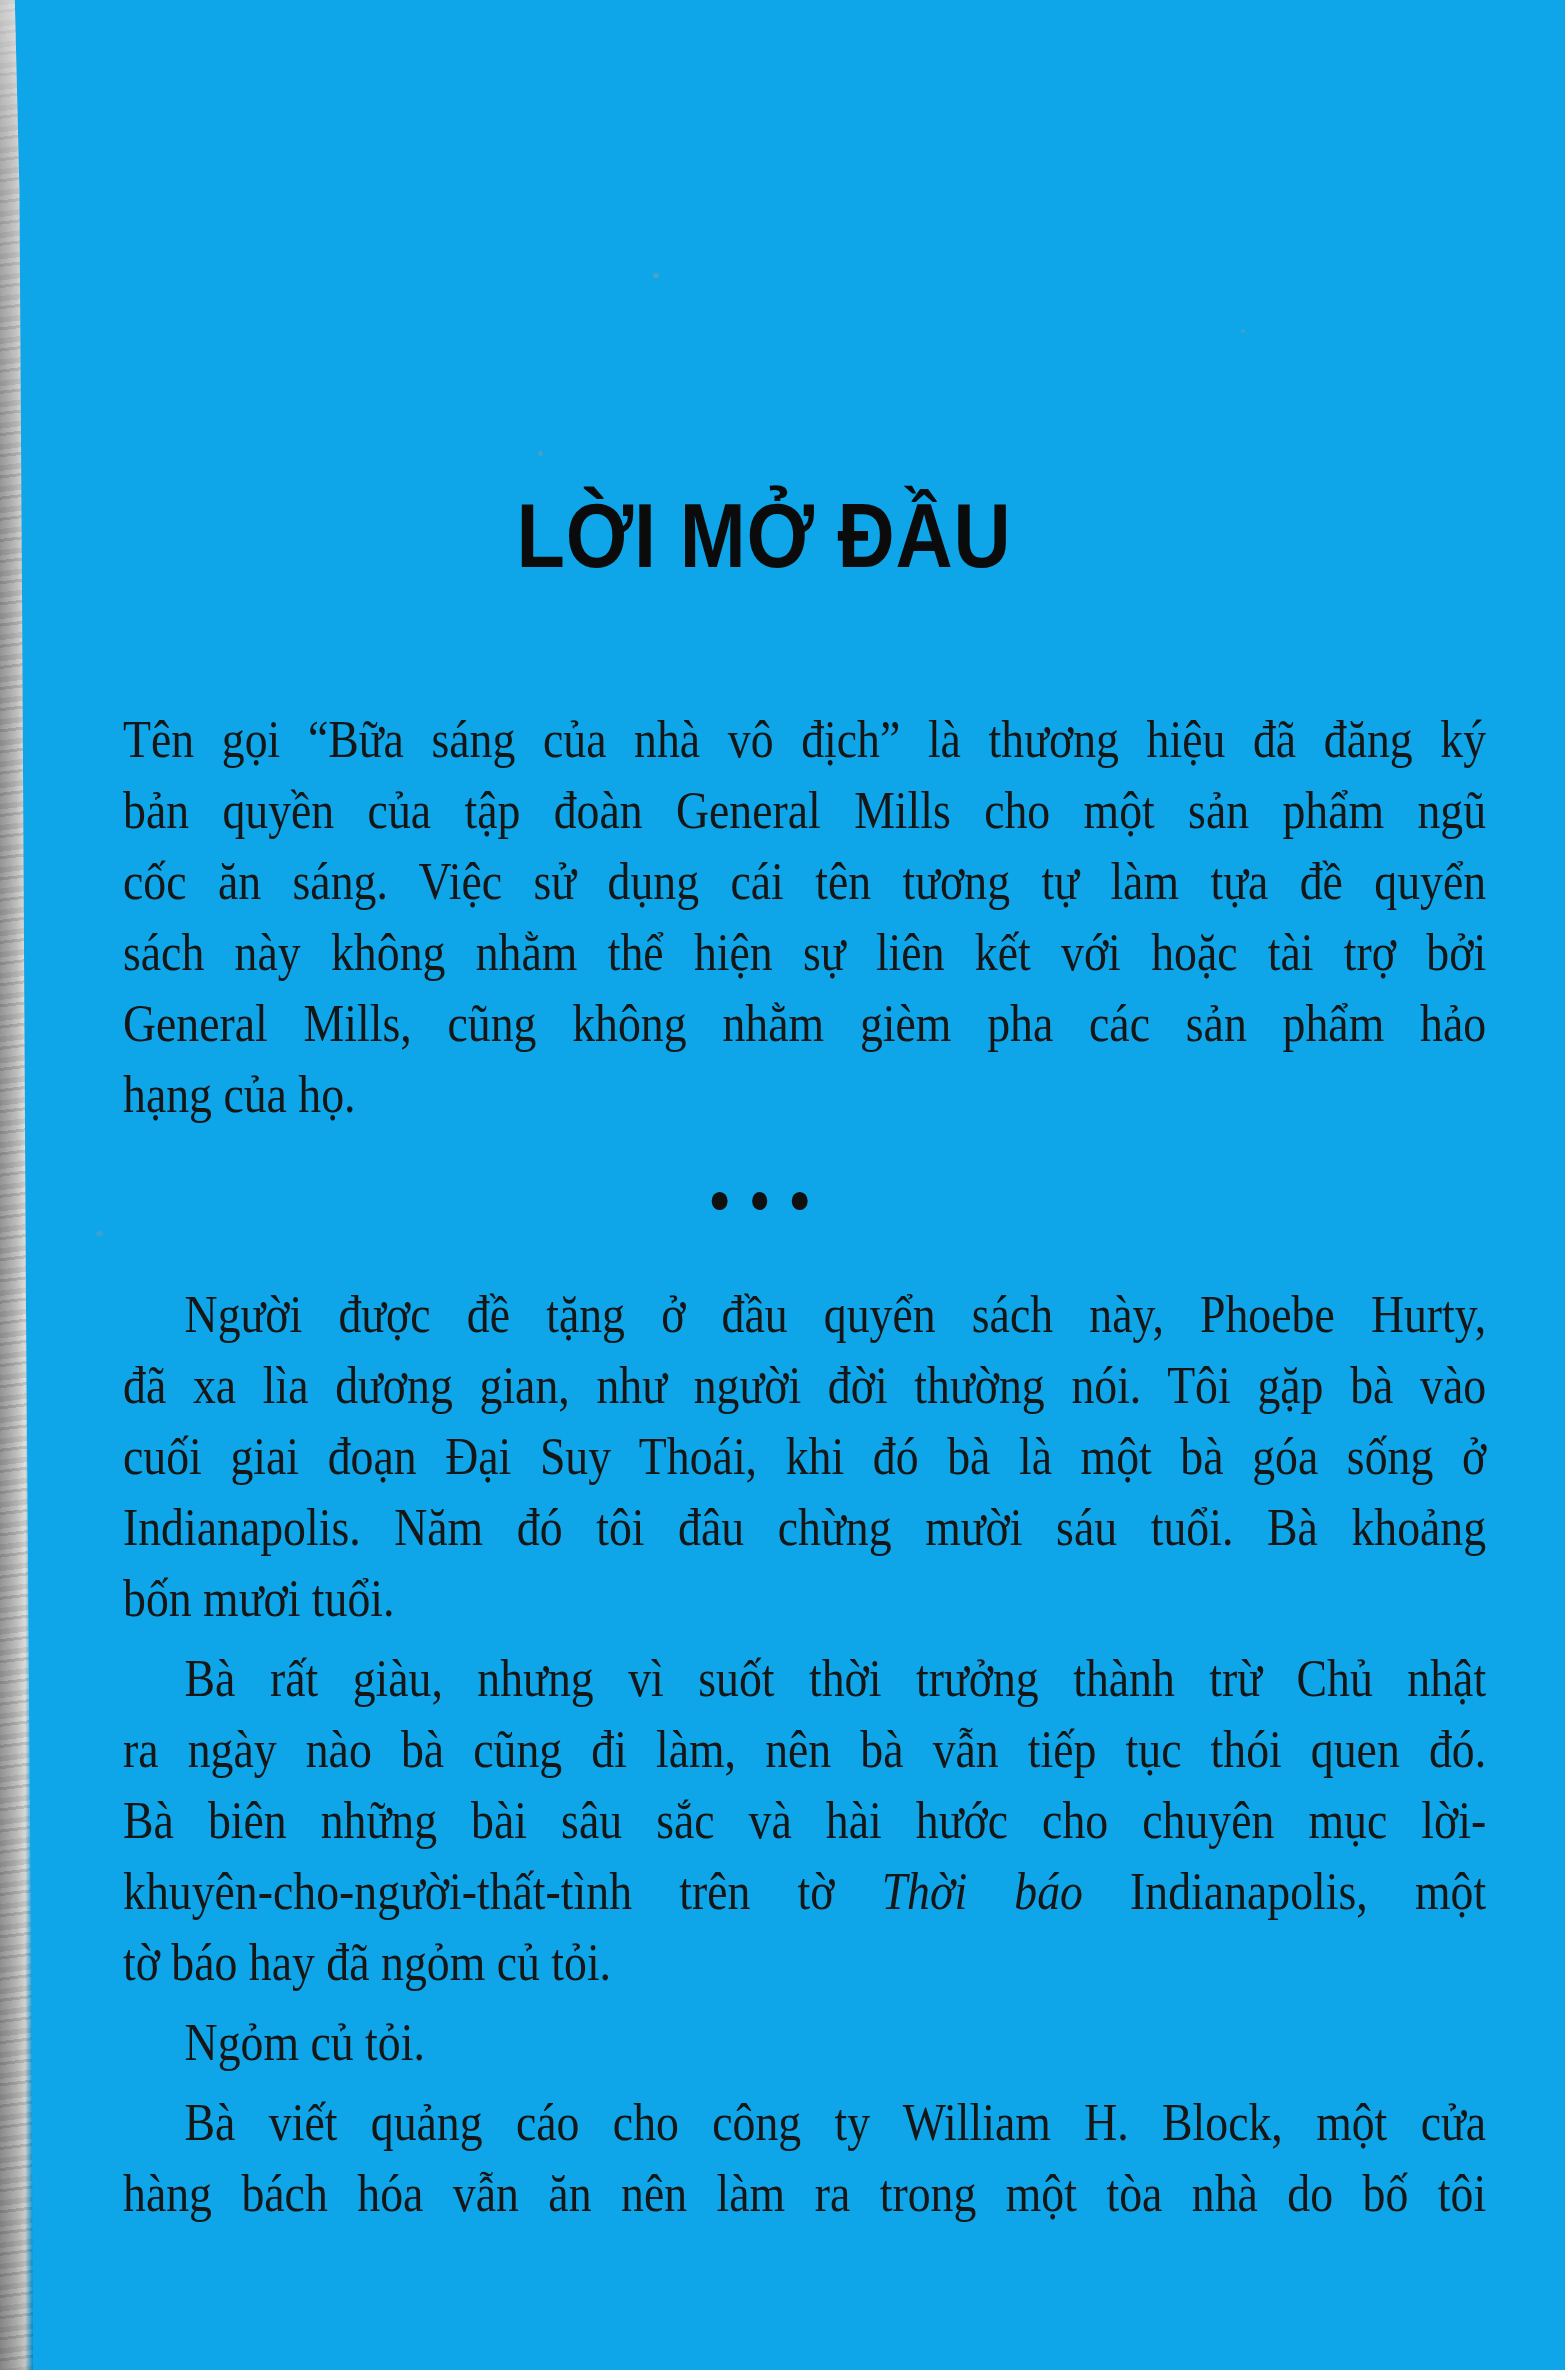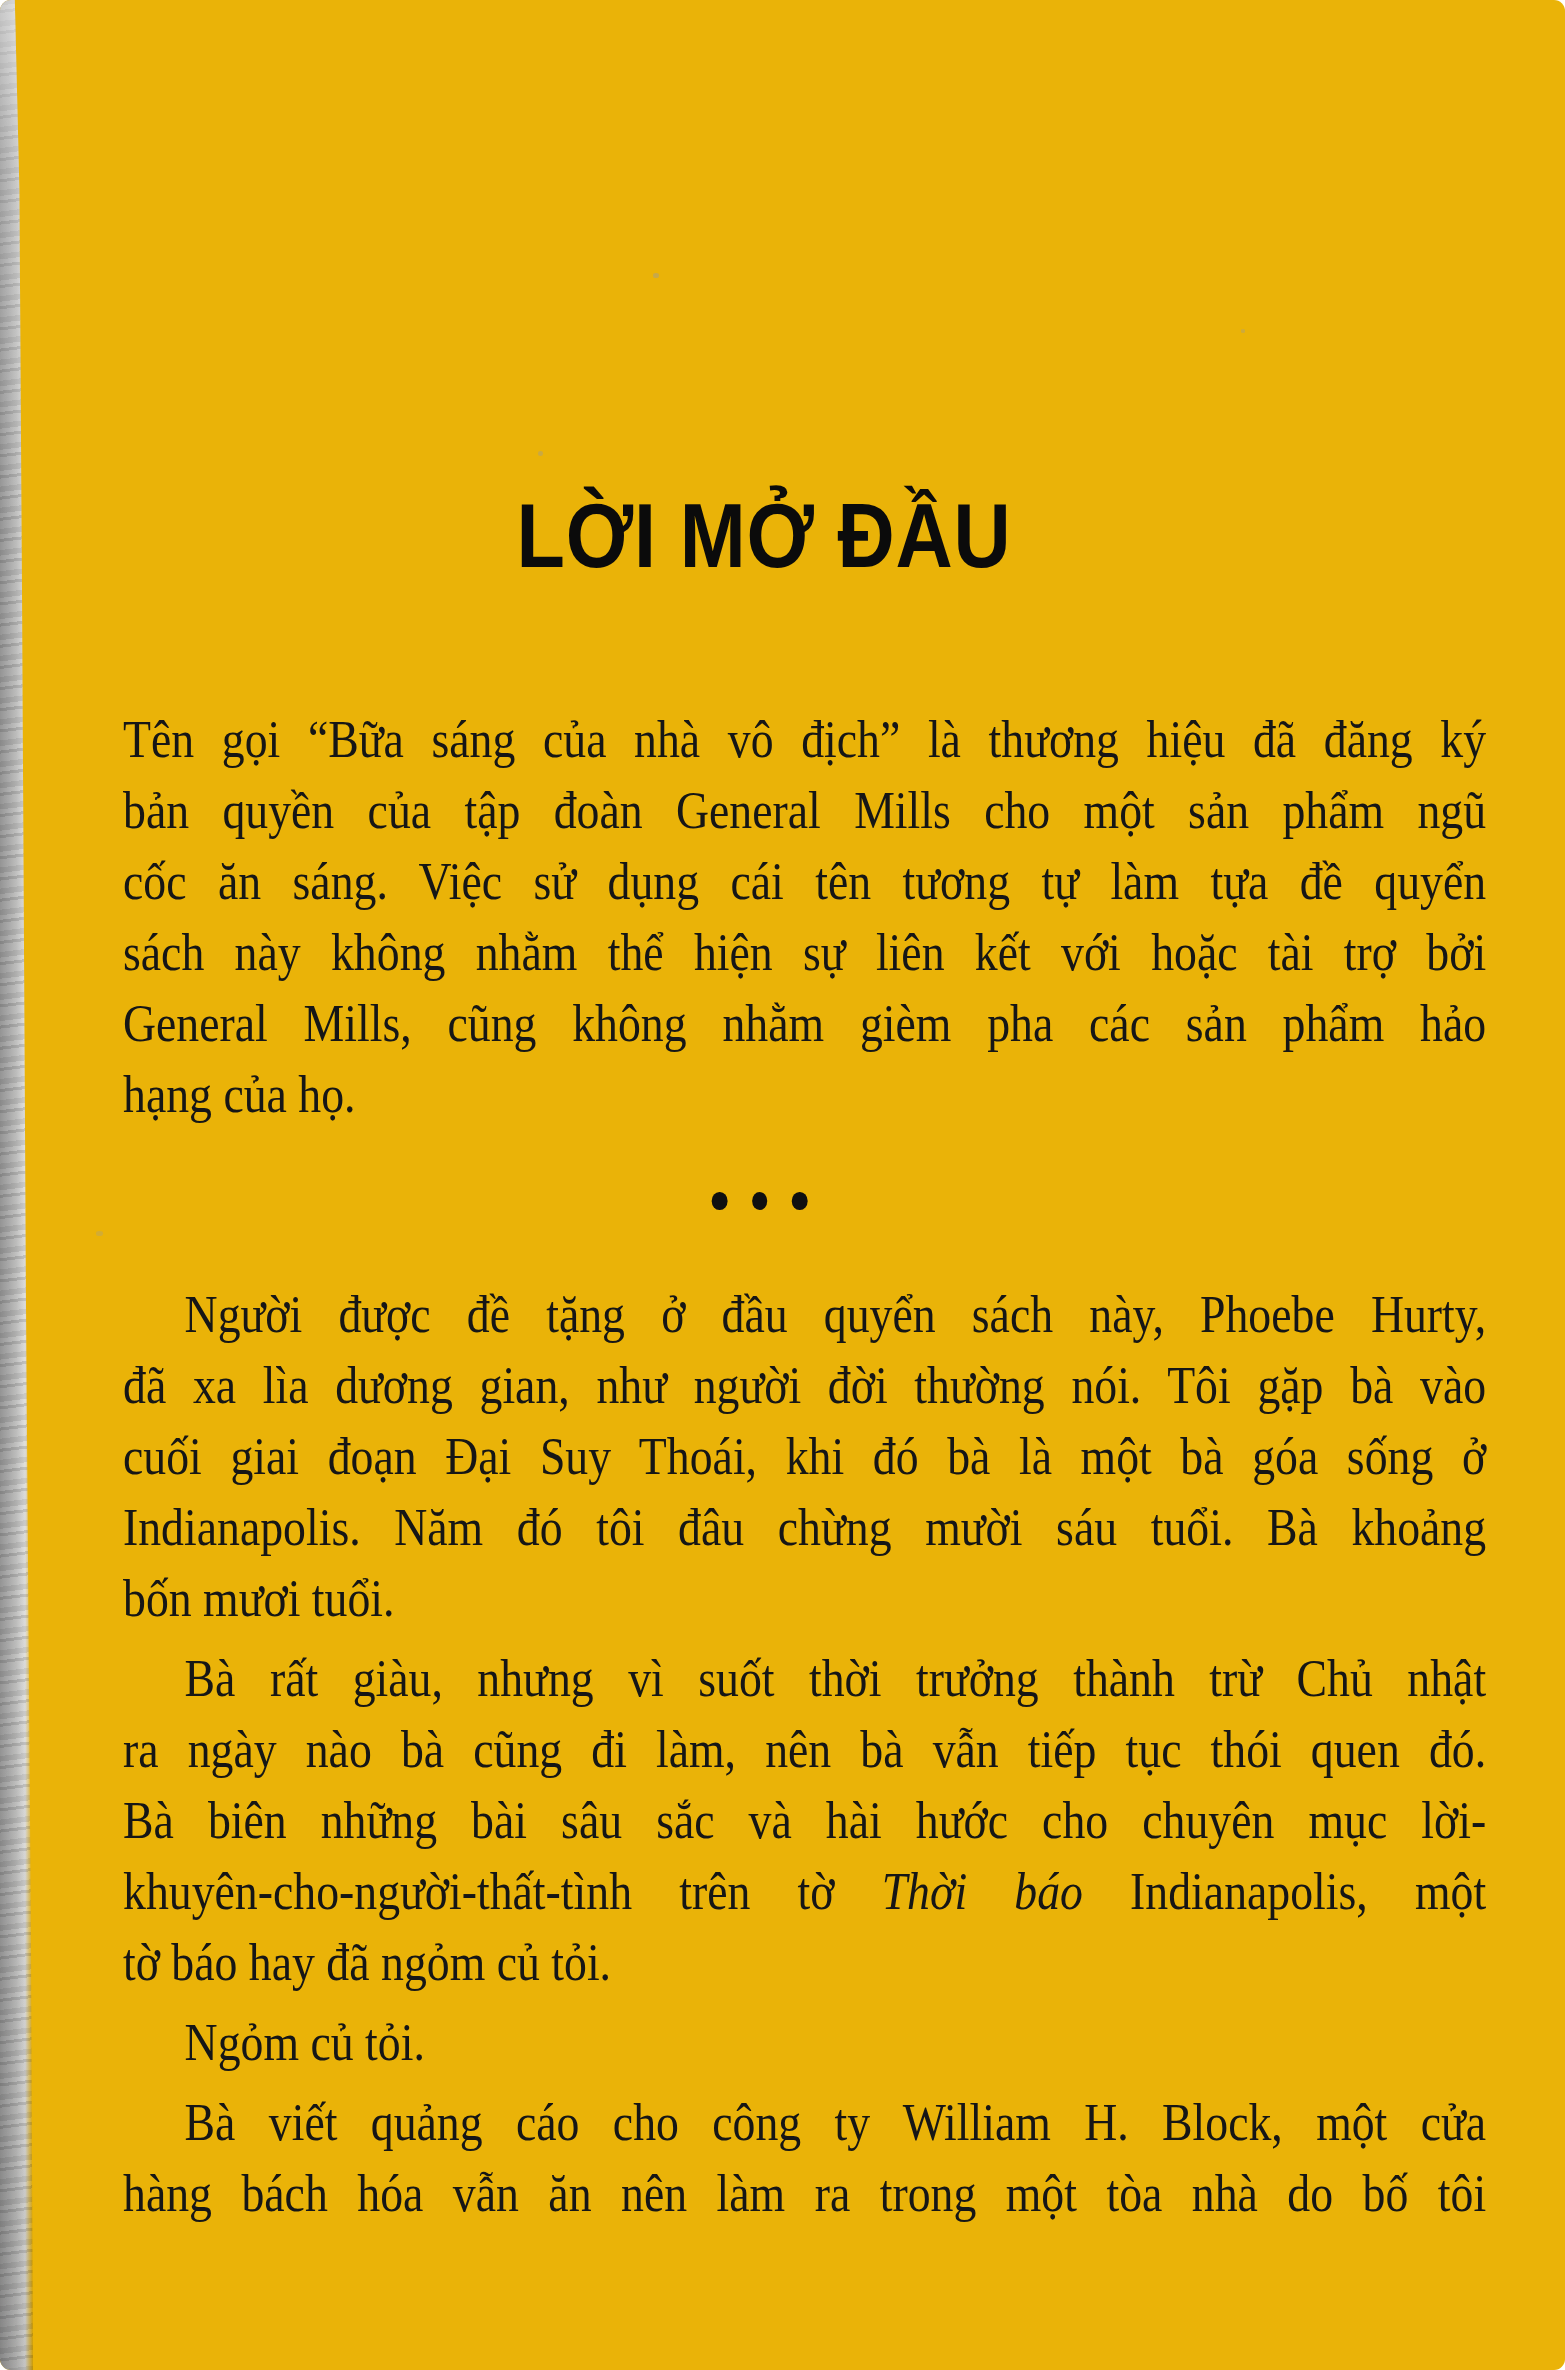--- a/index.html
+++ b/index.html
@@ -39,21 +39,21 @@
     height:37px; margin:53px 0 59px;
     display:flex; justify-content:center; align-items:center; gap:28px;
     transform:translateX(-51px);
   }
   .dot { width:17.5px; height:17.5px; border-radius:50%; background:#101010; }
   .speck { position:absolute; border-radius:50%; background:#9c9c9c; }
 </style>
 </head>
 <body>
 
-<div class="page" style="background: #eab308; color: rgb(22, 22, 22); border-radius: 11px;">
+<div class="page" style="background: #0ea5e9; color: rgb(22, 22, 22);">
   <div class="scan-edge"></div>
 
   <div class="speck" style="left:653px; top:273px; width:5.5px; height:4.6px; opacity:.45;"></div>
   <div class="speck" style="left:538px; top:451px; width:4.6px; height:4.6px; opacity:.40;"></div>
   <div class="speck" style="left:1241px; top:329px; width:3.7px; height:3.7px; opacity:.35;"></div>
   <div class="speck" style="left:96px; top:1231px; width:6.5px; height:4.6px; opacity:.30;"></div>
 
   <div class="textcol">
     <h1 class="title" style="color: rgb(11, 11, 11);">LỜI MỞ ĐẦU</h1>
     <div id="text-blocks">

